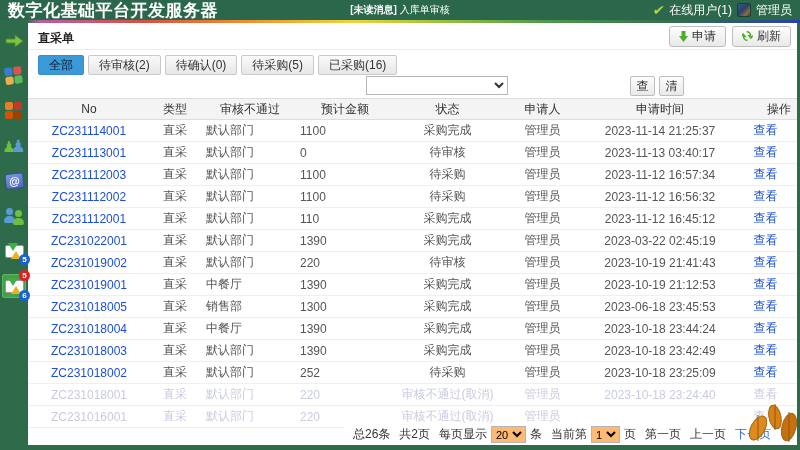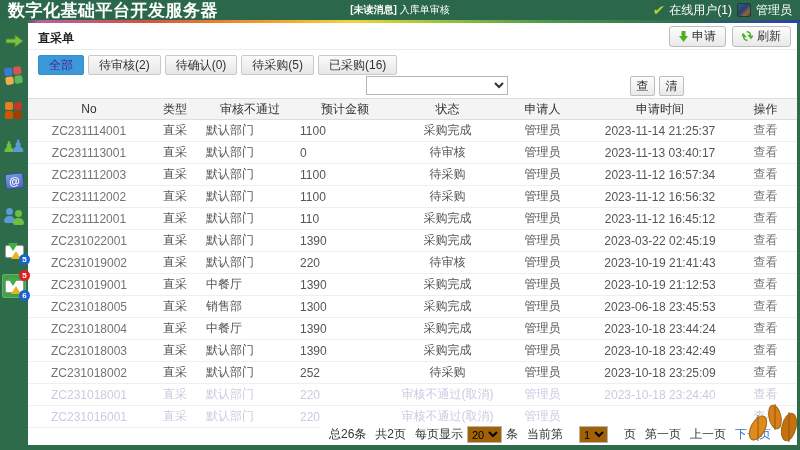--- a/index.html
+++ b/index.html
@@ -75,46 +75,46 @@
   .breadcrumb { position:absolute; left:10px; top:7px; font-weight:bold; color:#222; }
   .toolbar-buttons { position:absolute; right:6px; top:3px; display:flex; gap:6px; }
   .tbtn { height:21px; padding:0 9px; font-size:12px; color:#333; cursor:pointer;
     background:linear-gradient(#fdfdfd,#e9e9e9); border:1px solid #bdbdbd; border-radius:3px;
     display:flex; align-items:center; gap:4px; }
 
   .tabs { margin:5px 0 0 10px; height:20px; }
   .tab { display:inline-block; height:20px; line-height:18px; padding:0 10px; margin-right:4px;
     background:linear-gradient(#fafafa,#e7e7e7); border:1px solid #c9c9c9; border-radius:2px;
     color:#333; cursor:pointer; }
-  .tab.active { background:#3c99d8; border-color:#3590cd; color:#4c1d95; }
+  .tab.active { background:#3c99d8; border-color:#3590cd; color:#0f172a; }
 
   .filterbar { height:23px; position:relative; }
   .filter-select { position:absolute; left:338px; top:1px; width:142px; height:19px;
     font-size:12px; border:1px solid #b5b5b5; background:#fff; color:#333; }
   .mini-btn { position:absolute; top:1px; width:25px; height:20px; font-size:12px; color:#333;
     background:linear-gradient(#fdfdfd,#e9e9e9); border:1px solid #bdbdbd; border-radius:2px;
     cursor:pointer; }
   .btn-search { left:602px; } .btn-clear { left:631px; }
 
   table { width:100%; border-collapse:collapse; table-layout:fixed; font-size:12px; }
   thead th { height:21px; background:#f4f4f4; border-top:1px solid #ddd;
     border-bottom:1px solid #ddd; font-weight:normal; color:#333; }
   tbody td { height:22px; border-bottom:1px solid #efefef; color:#555; text-align:center;
     white-space:nowrap; overflow:hidden; }
   td.c-dept { text-align:left; padding-left:6px; }
   td.c-amt  { text-align:left; padding-right:28px; }
   td.c-act  { text-align:center; padding-right:6px; }
-  th.h-act  { padding-right:6px; }
-  a.link { color:#737373; text-decoration:none; cursor:pointer; }
+  th.h-act  { text-align:right; padding-right:6px; }
+  a.link { color:#1d4ed8; text-decoration:none; cursor:pointer; }
   tr.faded td, tr.faded a { color:#c9cbe0 !important; }
 
   .pagination { position:absolute; right:26px; bottom:1px; height:19px; z-index:10;
     background:rgba(255,255,255,0.93); display:flex; align-items:center; gap:9px;
     color:#333; padding-left:8px; }
-  .pagination select { height:17px; font-size:11px; border:1px solid #b5b5b5; background:#a16207; }
+  .pagination select { height:17px; font-size:11px; border:1px solid #b5b5b5; background:#fdba74; }
   .pg-link { color:#333; text-decoration:none; cursor:pointer; }
   .pg-link.next { color:#3366cc; }
 
   .leaves { position:absolute; right:-3px; bottom:-3px; z-index:20; pointer-events:none; }
 </style>
 </head>
 <body>
 
 <div class="topbar">
   <span class="title">数字化基础平台开发服务器</span>
@@ -385,21 +385,21 @@
     </table>
 
     <div class="pagination">
       <span>总26条</span>
       <span>共2页</span>
       <span style="display:flex; align-items:center; gap:4px;">
         <span>每页显示</span>
         <select><option>20</option></select>
         <span>条</span>
       </span>
-      <span style="display:flex; align-items:center; gap:16px;">
+      <span style="display:flex; align-items:center; gap:4px;">
         <span>当前第</span>
         <select><option>1</option></select>
         <span>页</span>
       </span>
       <a class="pg-link">第一页</a>
       <a class="pg-link">上一页</a>
       <a class="pg-link next">下一页</a>
     </div>
 
     <div class="leaves">

